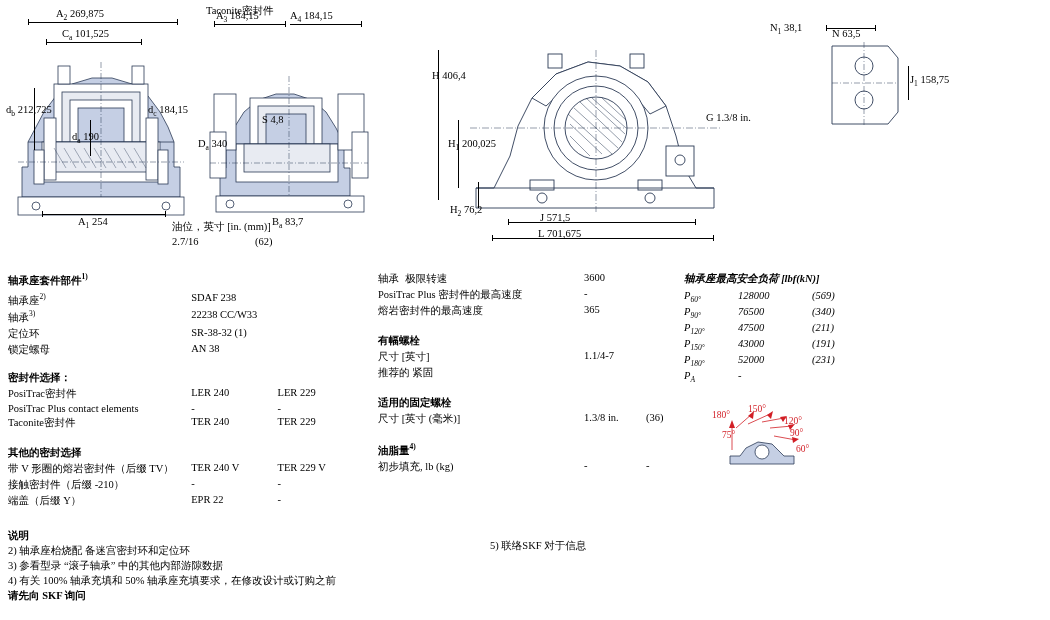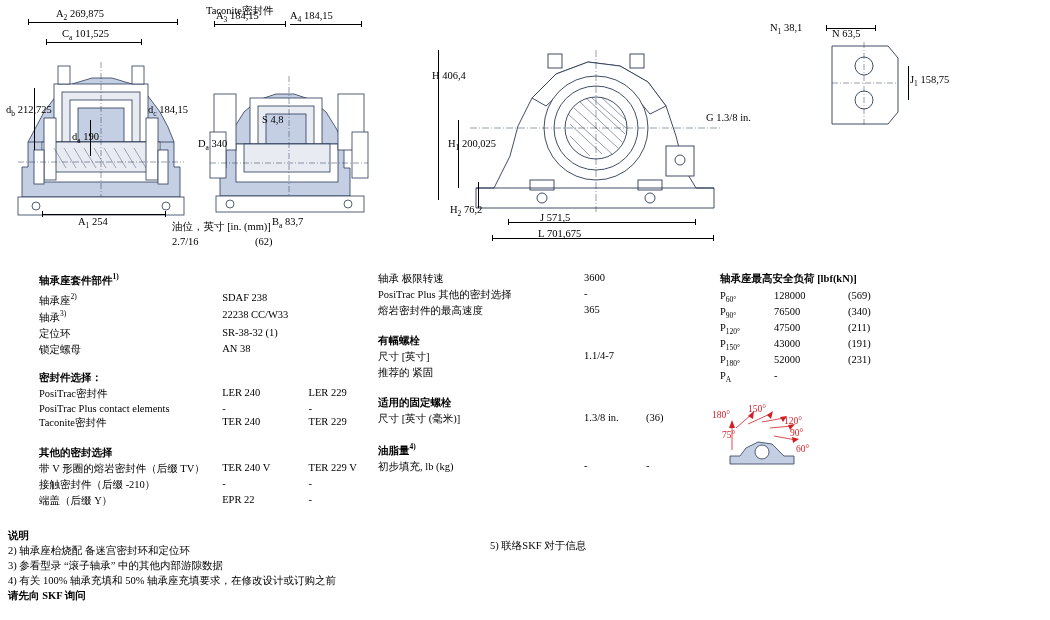--- a/index.html
+++ b/index.html
@@ -229,21 +229,21 @@
   <div class="tick" style="left:66px;top:25px;"></div>
   <div class="tick" style="left:115px;top:25px;"></div>
   <div class="dimline hl" style="left:72px;top:28px;width:0px;"></div>
   <div class="dimline vl" style="left:148px;top:66px;height:34px;"></div>
 </div>
 
 <div class="lbl" style="left:770px;top:22px;">N<span class="sub">1</span>&nbsp;<span>38,1</span></div>
 <div class="lbl" style="left:832px;top:12px;margin-top:16px;">N&nbsp;<span>63,5</span></div>
 <div class="lbl" style="left:910px;top:74px;">J<span class="sub">1</span>&nbsp;<span>158,75</span></div>
 
-<div class="tbl" style="left:8px;top:272px;width:352px;margin-left:31px;">
+<div class="tbl" style="left:8px;top:272px;width:352px;">
   <div class="hdr" style="margin-bottom:4px;">
     <span>轴承座套件部件</span><span class="sup">1)</span>
   </div>
   <table cellspacing="0" cellpadding="0">
     <tbody>
         <tr>
       <td class="colA"><span>轴承座</span><span class="sup">2)</span></td>
       <td class="colB">SDAF 238</td>
       <td class="colC"></td>
     </tr>
@@ -313,26 +313,26 @@
       <td>-</td>
     </tr>
   </tbody>
     </table>
 </div>
 
 <div class="tbl" style="left:378px;top:272px;width:320px;">
   <table cellspacing="0" cellpadding="0">
     <tbody>
         <tr>
-      <td style="width:206px;">轴承 极限转速</td>
+      <td style="width:206px;font-family:Liberation Mono, monospace;">轴承 极限转速</td>
       <td style="width:62px;">3600</td>
       <td></td>
     </tr>
     <tr>
-      <td>PosiTrac Plus 其他的密封选择</td>
+      <td>PosiTrac Plus 密封件的最高速度</td>
       <td>-</td>
       <td></td>
     </tr>
     <tr>
       <td>熔岩密封件的最高速度</td>
       <td>365</td>
       <td></td>
     </tr>
     <tr>
           <td style="height:12px;"></td>
@@ -381,21 +381,21 @@
     </tr>
     <tr>
       <td>初步填充, lb (kg)</td>
       <td>-</td>
       <td>-</td>
     </tr>
   </tbody>
     </table>
 </div>
 
-<div class="tbl" style="left:720px;top:272px;width:300px;">
+<div class="tbl" style="left:684px;top:272px;width:300px;font-style:italic;">
   <div class="hdr" style="margin-bottom:4px;">轴承座最高安全负荷 [lbf(kN)]</div>
   <table cellspacing="0" cellpadding="0">
     <tbody>
         <tr>
       <td style="width:54px;">P<span class="sub">60°</span></td>
       <td style="width:74px;">128000</td>
       <td>(569)</td>
     </tr>
     <tr>
       <td>P<span class="sub">90°</span></td>

